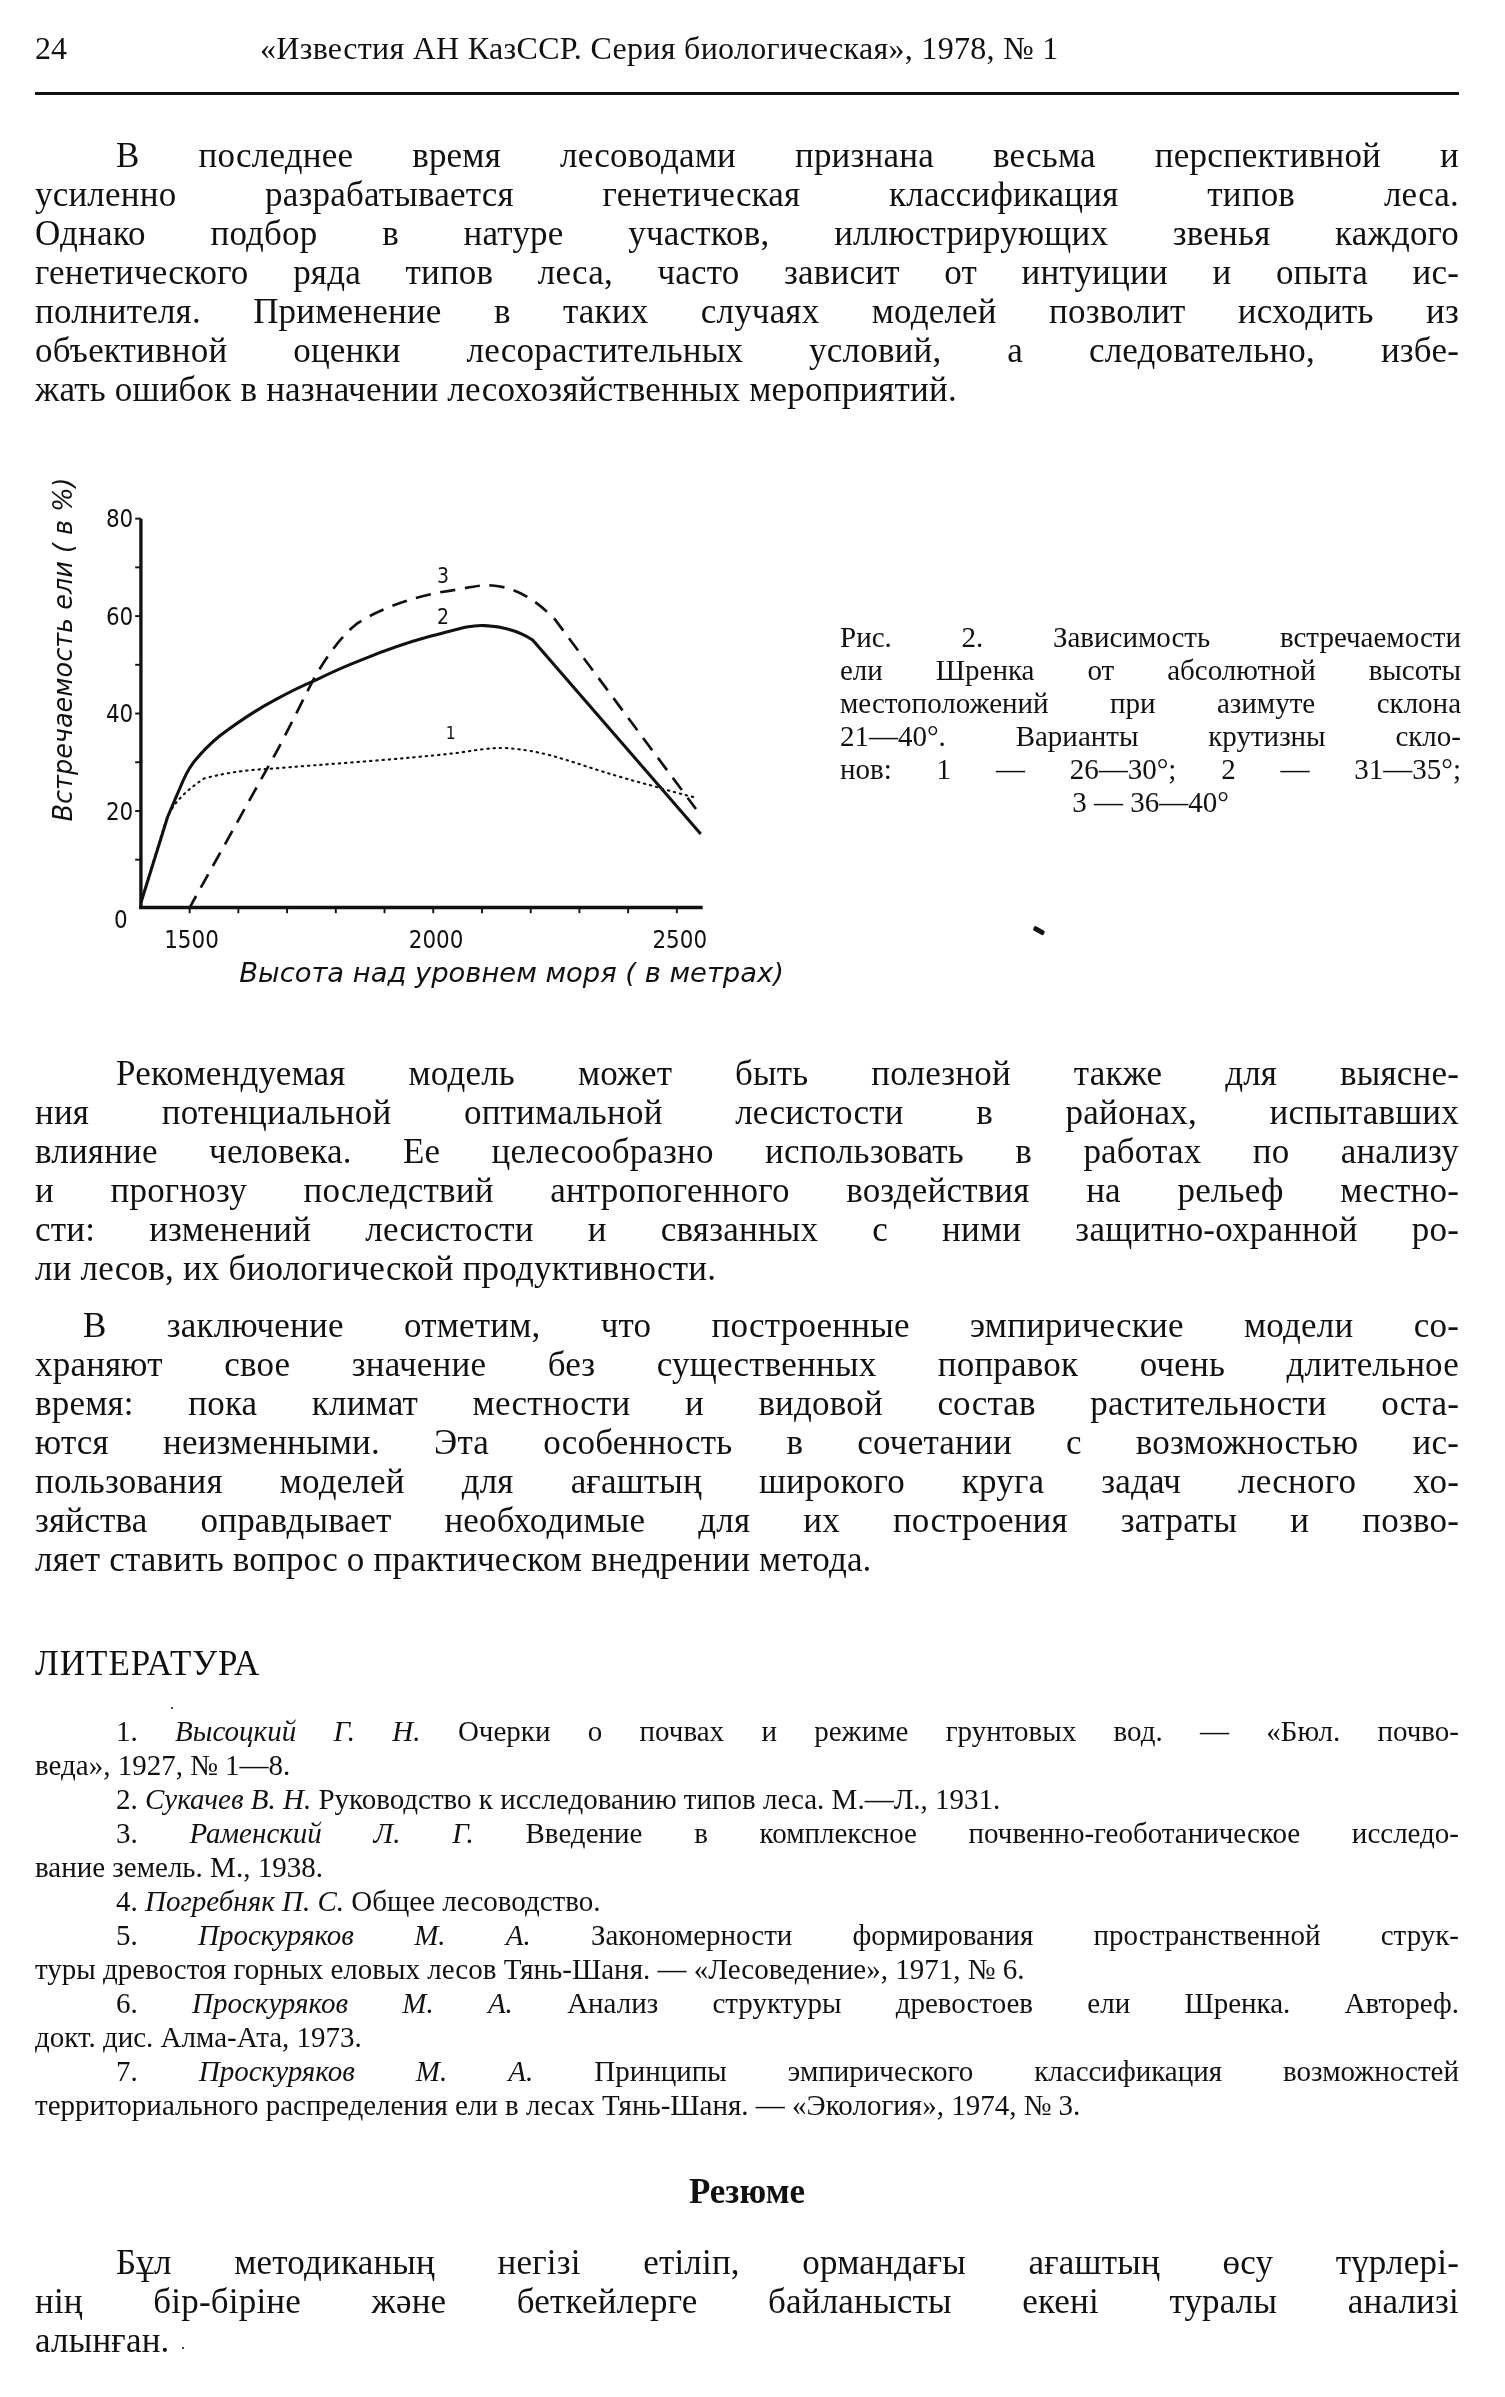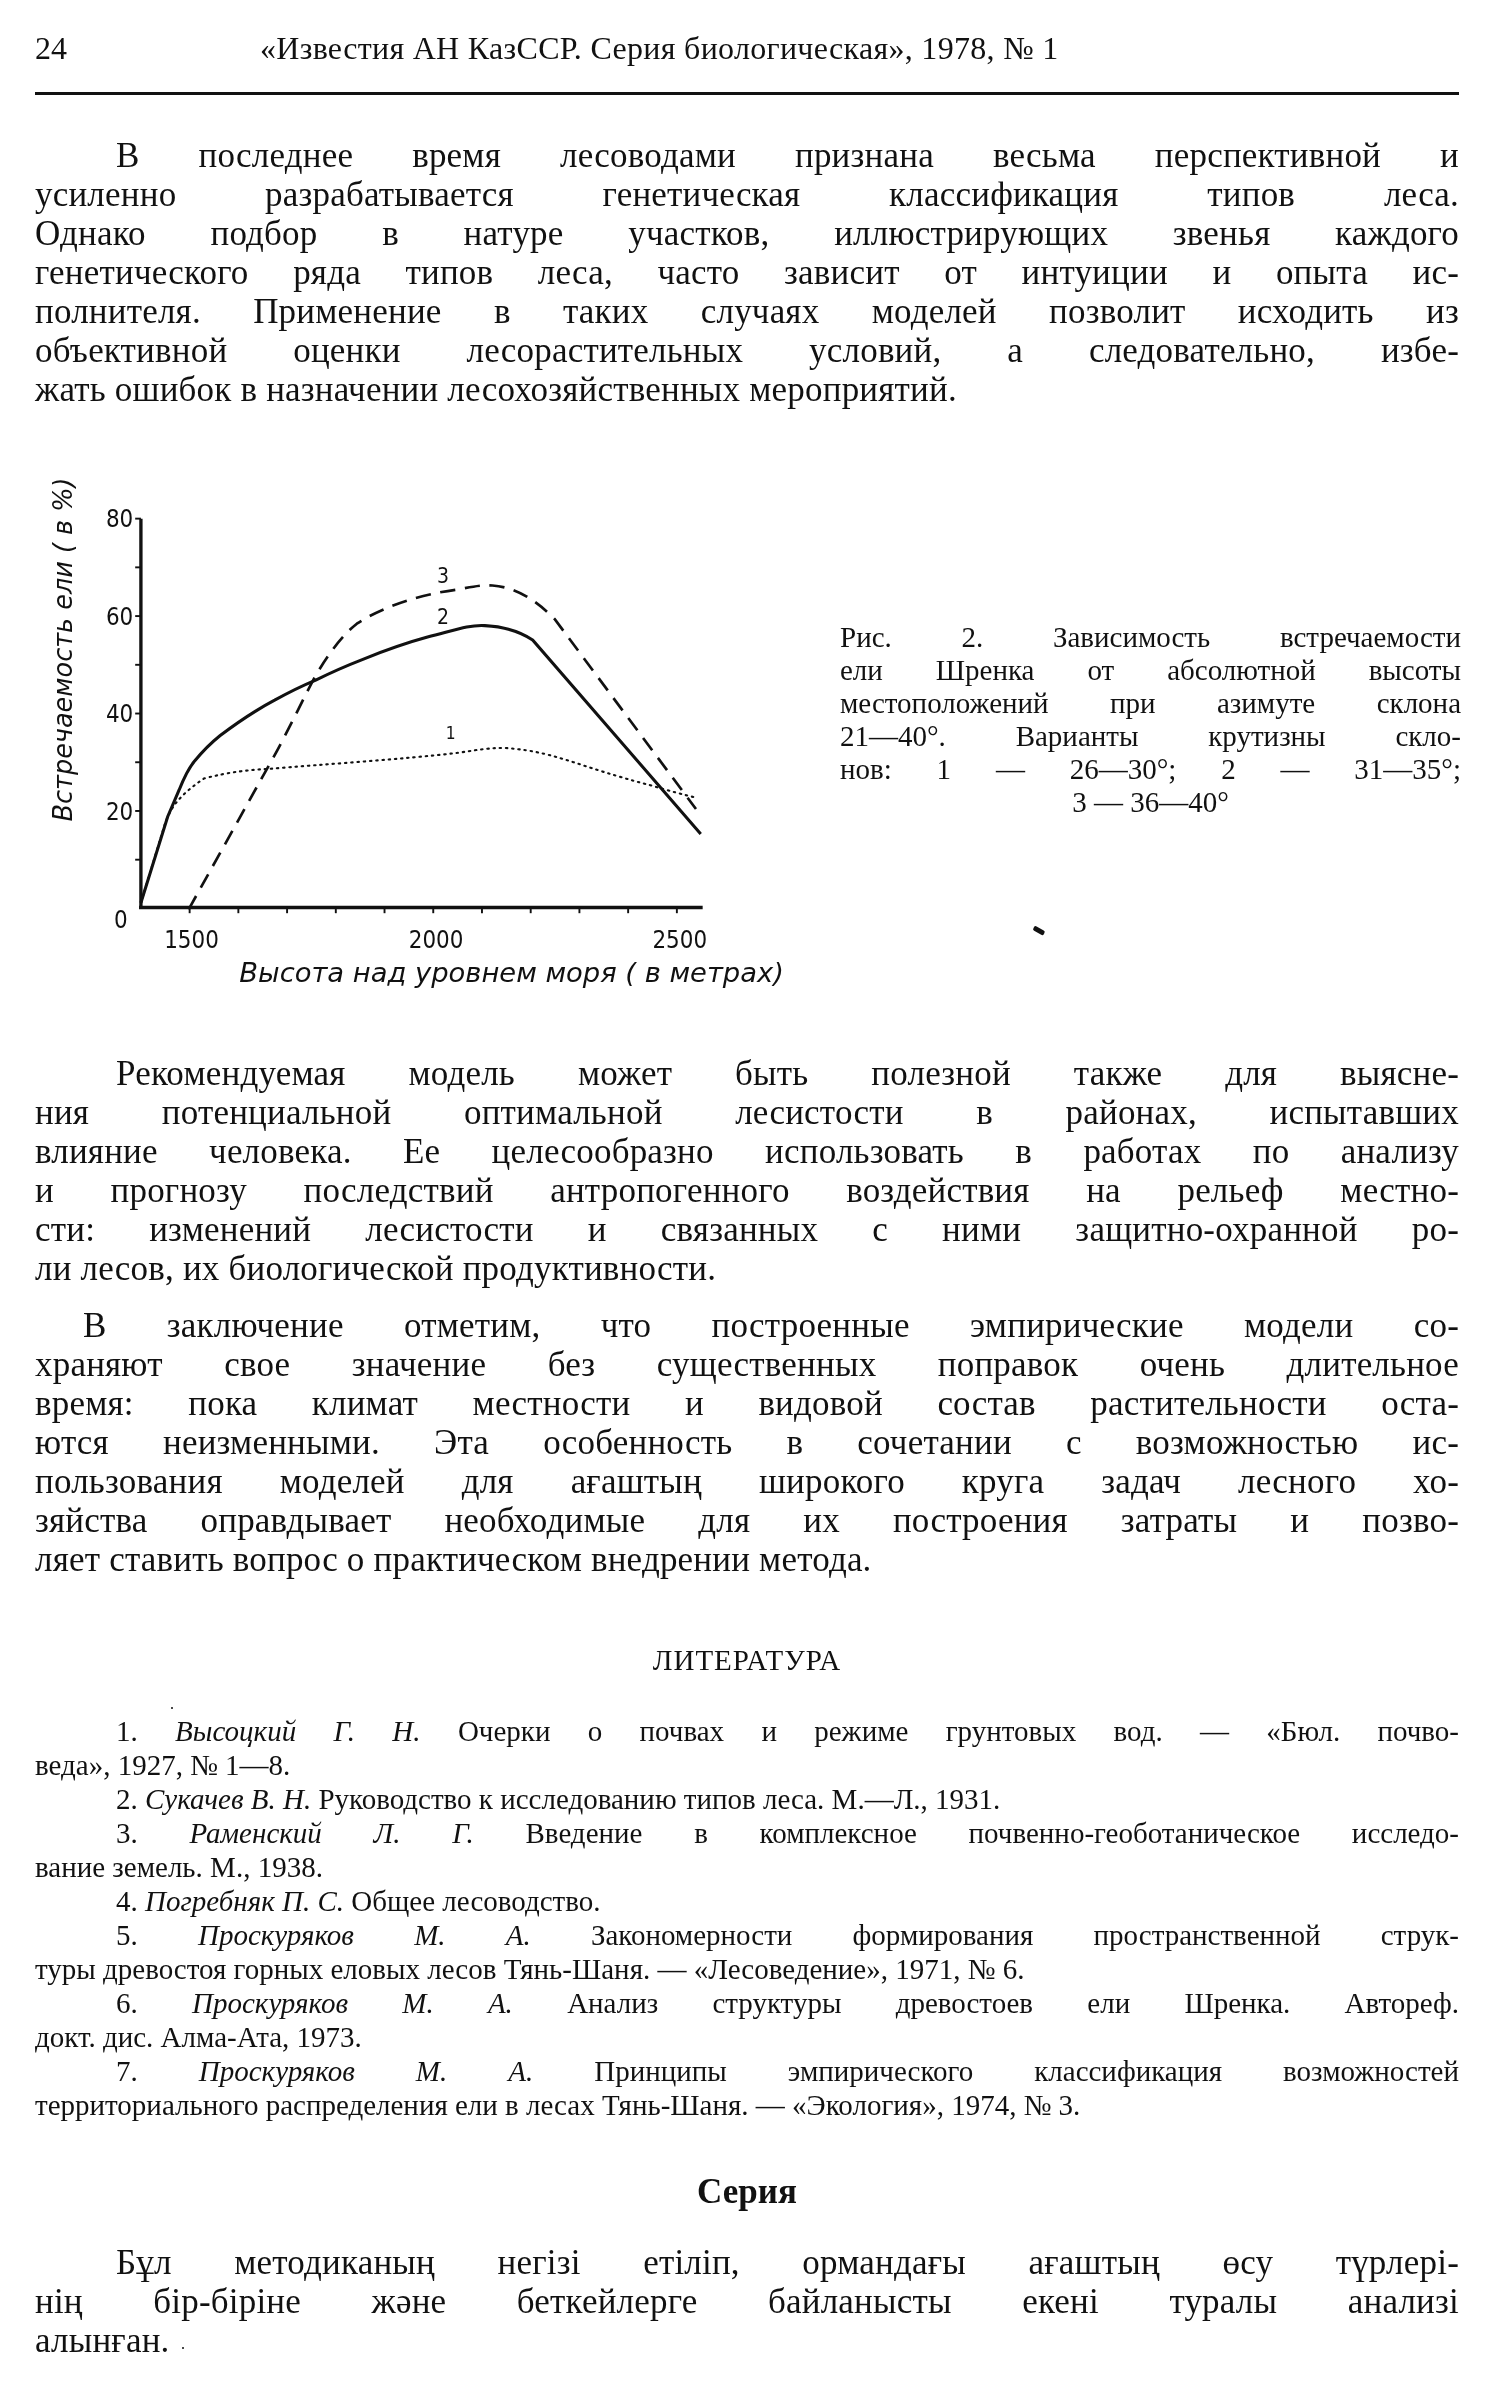--- a/index.html
+++ b/index.html
@@ -29,22 +29,22 @@
   .chart-svg { position: absolute; left: -35px; top: 0; }
   .caption {
     position: absolute; left: 805px; top: 153px; width: 621px;
     font-size: 29px; line-height: 33px;
   }
   .caption .ln { display: block; text-align-last: justify; white-space: nowrap; }
   .caption .ln.center { text-align-last: center; text-align: center; }
   .stray-mark { position: absolute; left: 998px; top: 460px; width: 11.5px; height: 4.8px; background: #111; transform: rotate(30deg); border-radius: 1.9px; }
 
   .section-head {
-    position: absolute; left: 0; width: 1424px; text-align: center;
-    font-size: 29px; letter-spacing: 1px;
+    position: absolute; left: 0; width: 1424px; text-align: left;
+    font-size: 35px; letter-spacing: 1px;
   }
   .refs { position: absolute; left: 0; top: 1714px; width: 1424px; font-size: 29px; line-height: 34px; }
   .ref { display: block; }
   .ref .ln { display: block; white-space: nowrap; text-align-last: justify; }
   .ref .ln.first { padding-left: 81px; }
   .ref .ln.last { text-align-last: left; }
   .ref i { font-style: italic; }
   .resume-title {
     position: absolute; left: 0; top: 2172px; width: 1424px; text-align: center;
     font-size: 35px; font-weight: bold;
@@ -185,21 +185,21 @@
     <div class="ref">
       <span class="ln first"><span>6.</span> <i>Проскуряков М. А.</i> <span>Анализ структуры древостоев ели Шренка.  Автореф.</span></span>
       <span class="ln last">докт. дис. Алма-Ата, 1973.</span>
     </div>
     <div class="ref">
       <span class="ln first"><span>7.</span> <i>Проскуряков М. А.</i> <span>Принципы эмпирического классификация возможностей</span></span>
       <span class="ln last">территориального распределения ели в лесах Тянь-Шаня. — «Экология», 1974, № 3.</span>
     </div>
   </div>
 
-  <div class="resume-title">Серия</div>
+  <div class="resume-title">Резюме</div>
   <p class="para" style="top:2243px;font-family:Liberation Serif, serif;">
     <span class="ln first">Бұл методиканың негізі етіліп, ормандағы ағаштың өсу түрлері-</span>
     <span class="ln">нің бір-біріне жəне беткейлерге байланысты  екені  туралы  анализі</span>
     <span class="ln last">алынған.</span>
   </p>
   <div class="dot" style="left:147px; top:2347px; width:1.9px; height:1.9px;"></div>
 </div>
 
 
 </body></html>

